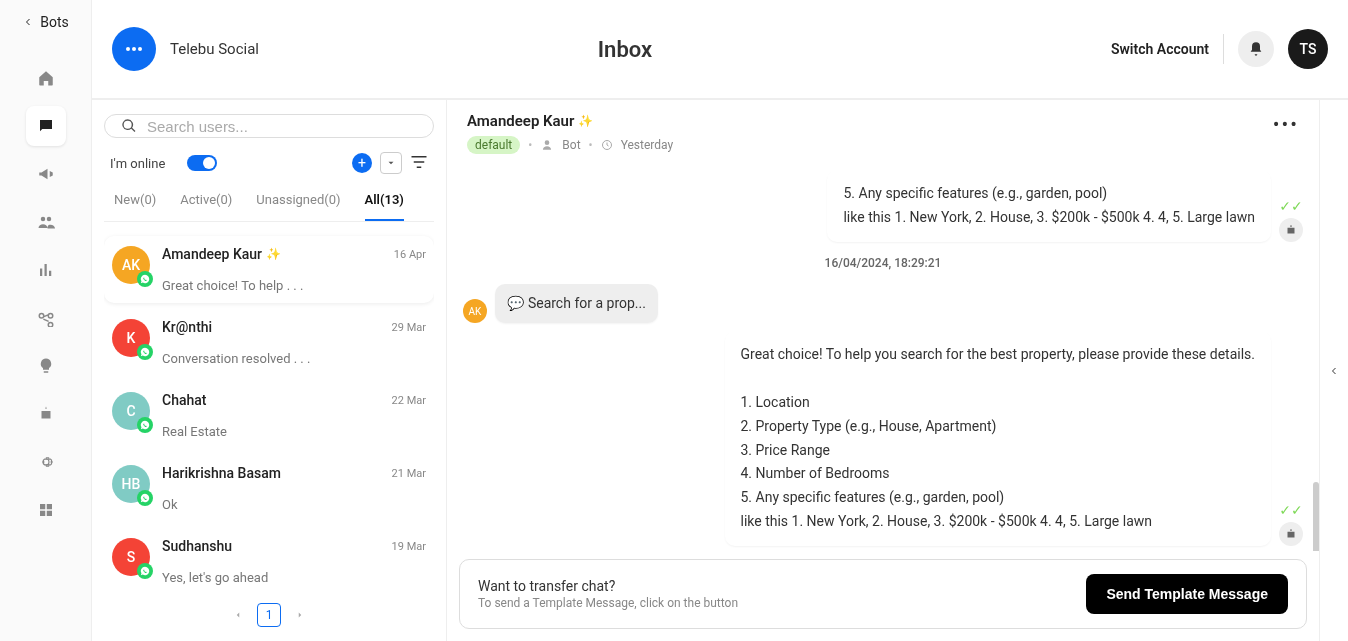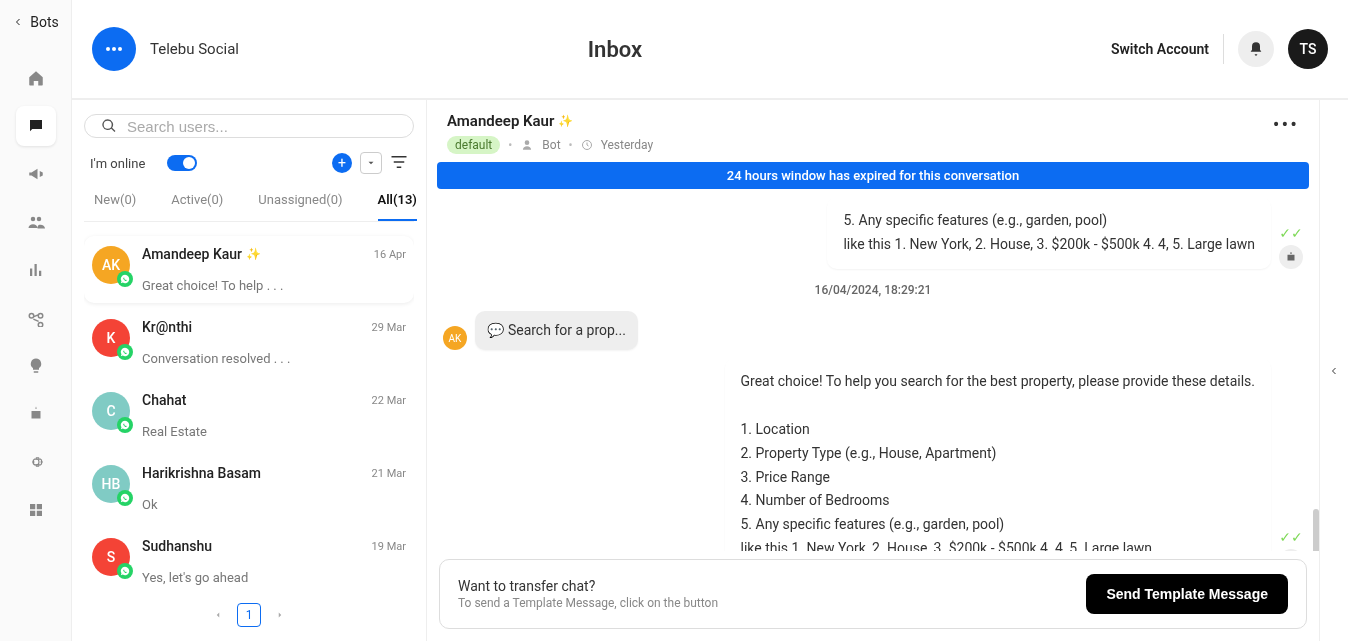--- a/index.html
+++ b/index.html
@@ -1,20 +1,20 @@
 <!DOCTYPE html>
 <html><head>
 <meta charset="utf-8">
 <style>
   * { box-sizing: border-box; margin: 0; padding: 0; }
   body { font-family: -apple-system, BlinkMacSystemFont, 'Segoe UI', Roboto, sans-serif; background: #fff; color: #333; font-size: 14px; overflow: hidden; }
   .app { display: flex; width: 1348px; height: 641px; }
   
   
-  .mini-sidebar { width: 72px; background: #fafafa; border-right: 1px solid #eee; display: flex; flex-direction: column; align-items: center; padding-top: 14px; gap: 8px; }
+  .mini-sidebar { width: 92px; background: #fafafa; border-right: 1px solid #eee; display: flex; flex-direction: column; align-items: center; padding-top: 14px; gap: 8px; }
   .back-bots { display: flex; align-items: center; gap: 6px; font-size: 14px; color: #222; cursor: pointer; margin-bottom: 20px; }
   .back-bots svg { width: 12px; height: 12px; }
   .mini-icon { width: 40px; height: 40px; display: flex; align-items: center; justify-content: center; border-radius: 8px; cursor: pointer; color: #888; }
   .mini-icon.active { background: #fff; box-shadow: 0 1px 3px rgba(0,0,0,0.1); color: #222; }
   .mini-icon svg { width: 18px; height: 18px; fill: currentColor; }
   
   
   .main { flex: 1; display: flex; flex-direction: column; }
   
   
@@ -44,21 +44,21 @@
   .status-row { display: flex; align-items: center; justify-content: space-between; padding: 14px 6px 10px; }
   .status-left { display: flex; align-items: center; gap: 22px; font-size: 13px; color: #444; }
   .toggle { width: 30px; height: 16px; background: #0c6cf2; border-radius: 10px; position: relative; cursor: pointer; }
   .toggle::after { content: ''; position: absolute; width: 12px; height: 12px; background: #fff; border-radius: 50%; top: 2px; right: 2px; }
   .status-right { display: flex; align-items: center; gap: 8px; }
   .add-btn { width: 20px; height: 20px; border-radius: 50%; background: #0c6cf2; color: #fff; display: flex; align-items: center; justify-content: center; font-size: 14px; cursor: pointer; }
   .sort-btn { width: 22px; height: 22px; border: 1px solid #ccc; border-radius: 4px; display: flex; align-items: center; justify-content: center; cursor: pointer; }
   .sort-btn svg { width: 10px; height: 10px; fill: #555; }
   .filter-btn { cursor: pointer; }
   .filter-btn svg { width: 18px; height: 14px; fill: #333; }
-  .tabs { display: flex; border-bottom: 1px solid #eee; gap: 35px; padding: 8px 10px 0; }
+  .tabs { display: flex; border-bottom: 1px solid #eee; gap: 24px; padding: 8px 10px 0; }
   .tab { font-size: 13px; color: #888; padding-bottom: 12px; cursor: pointer; }
   .tab.active { color: #111; font-weight: 600; border-bottom: 2px solid #0c6cf2; }
   .conv-list { flex: 1; overflow-y: auto; padding-top: 14px; display: flex; flex-direction: column; gap: 6px; }
   .conv-item { display: flex; gap: 12px; padding: 10px 8px; border-radius: 10px; cursor: pointer; align-items: flex-start; }
   .conv-item.active { background: #fff; box-shadow: 0 1px 4px rgba(0,0,0,0.08); }
   .conv-avatar { width: 38px; height: 38px; border-radius: 50%; display: flex; align-items: center; justify-content: center; color: #fff; font-size: 14px; font-weight: 500; position: relative; flex-shrink: 0; }
   .conv-avatar .channel { position: absolute; bottom: -3px; right: -3px; width: 16px; height: 16px; background: #25d366; border-radius: 50%; display: flex; align-items: center; justify-content: center; }
   .conv-avatar .channel svg { width: 10px; height: 10px; fill: #fff; }
   .conv-body { flex: 1; min-width: 0; }
   .conv-top { display: flex; justify-content: space-between; align-items: center; }
@@ -331,21 +331,20 @@
               <span class="dot">•</span>
               <svg class="clock-icon" viewBox="0 0 24 24">
                   <circle cx="12" cy="12" r="9" fill="none" stroke="#aaa" stroke-width="2"></circle>
                   <path d="M12 7v5l3 2" stroke="#aaa" stroke-width="2" fill="none"></path>
                 </svg>
               <span>Yesterday</span>
             </div>
           </div>
           <div class="more-btn">•••</div>
         </div>
-        <div class="banner">24 hours window has expired for this conversation</div>
         <div class="messages">
 
           <div class="msg-row out">
             <div class="msg-bubble" style="white-space: pre-line;">5. Any specific features (e.g., garden, pool)
 like this 1. New York, 2. House, 3. $200k - $500k 4. 4, 5. Large lawn</div>
             <div class="msg-meta">
               <span class="checkmarks">✓✓</span>
               <div class="bot-badge">
                   <svg viewBox="0 0 24 24">
                     <path d="M6 8h12v10H6V8zm2 3h2v2H8v-2zm6 0h2v2h-2v-2zM11 4h2v3h-2z"></path>

